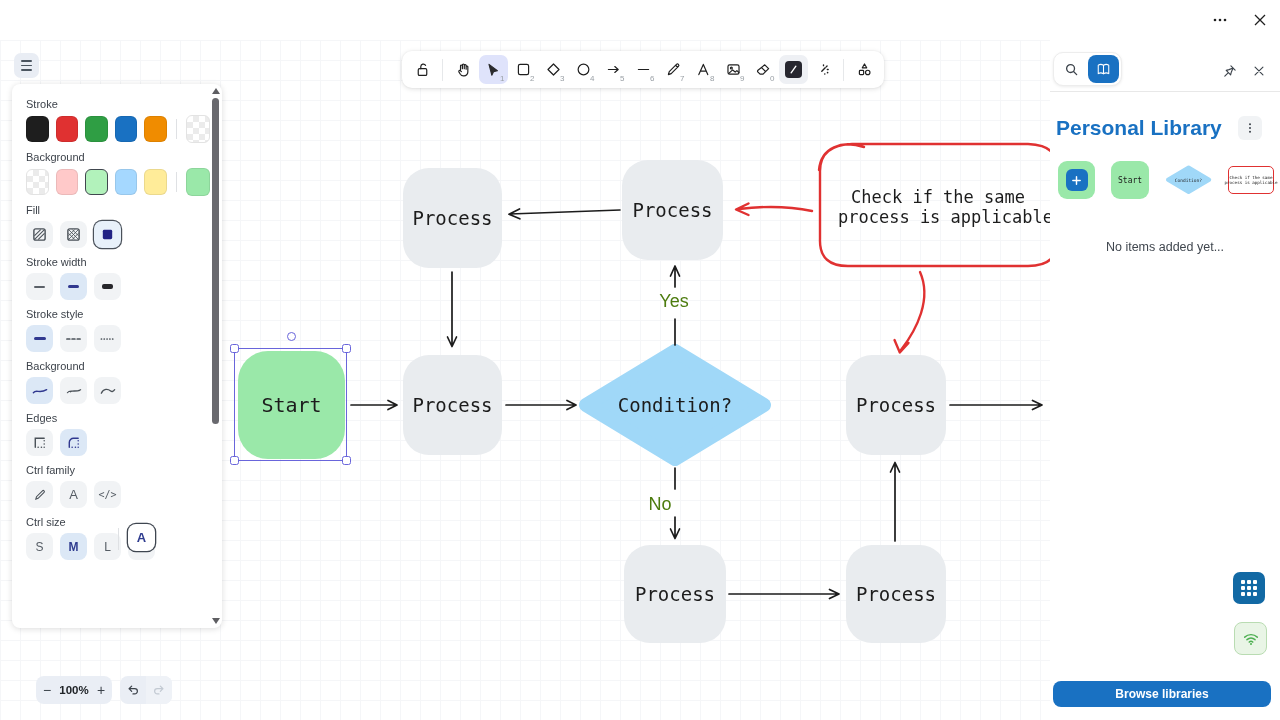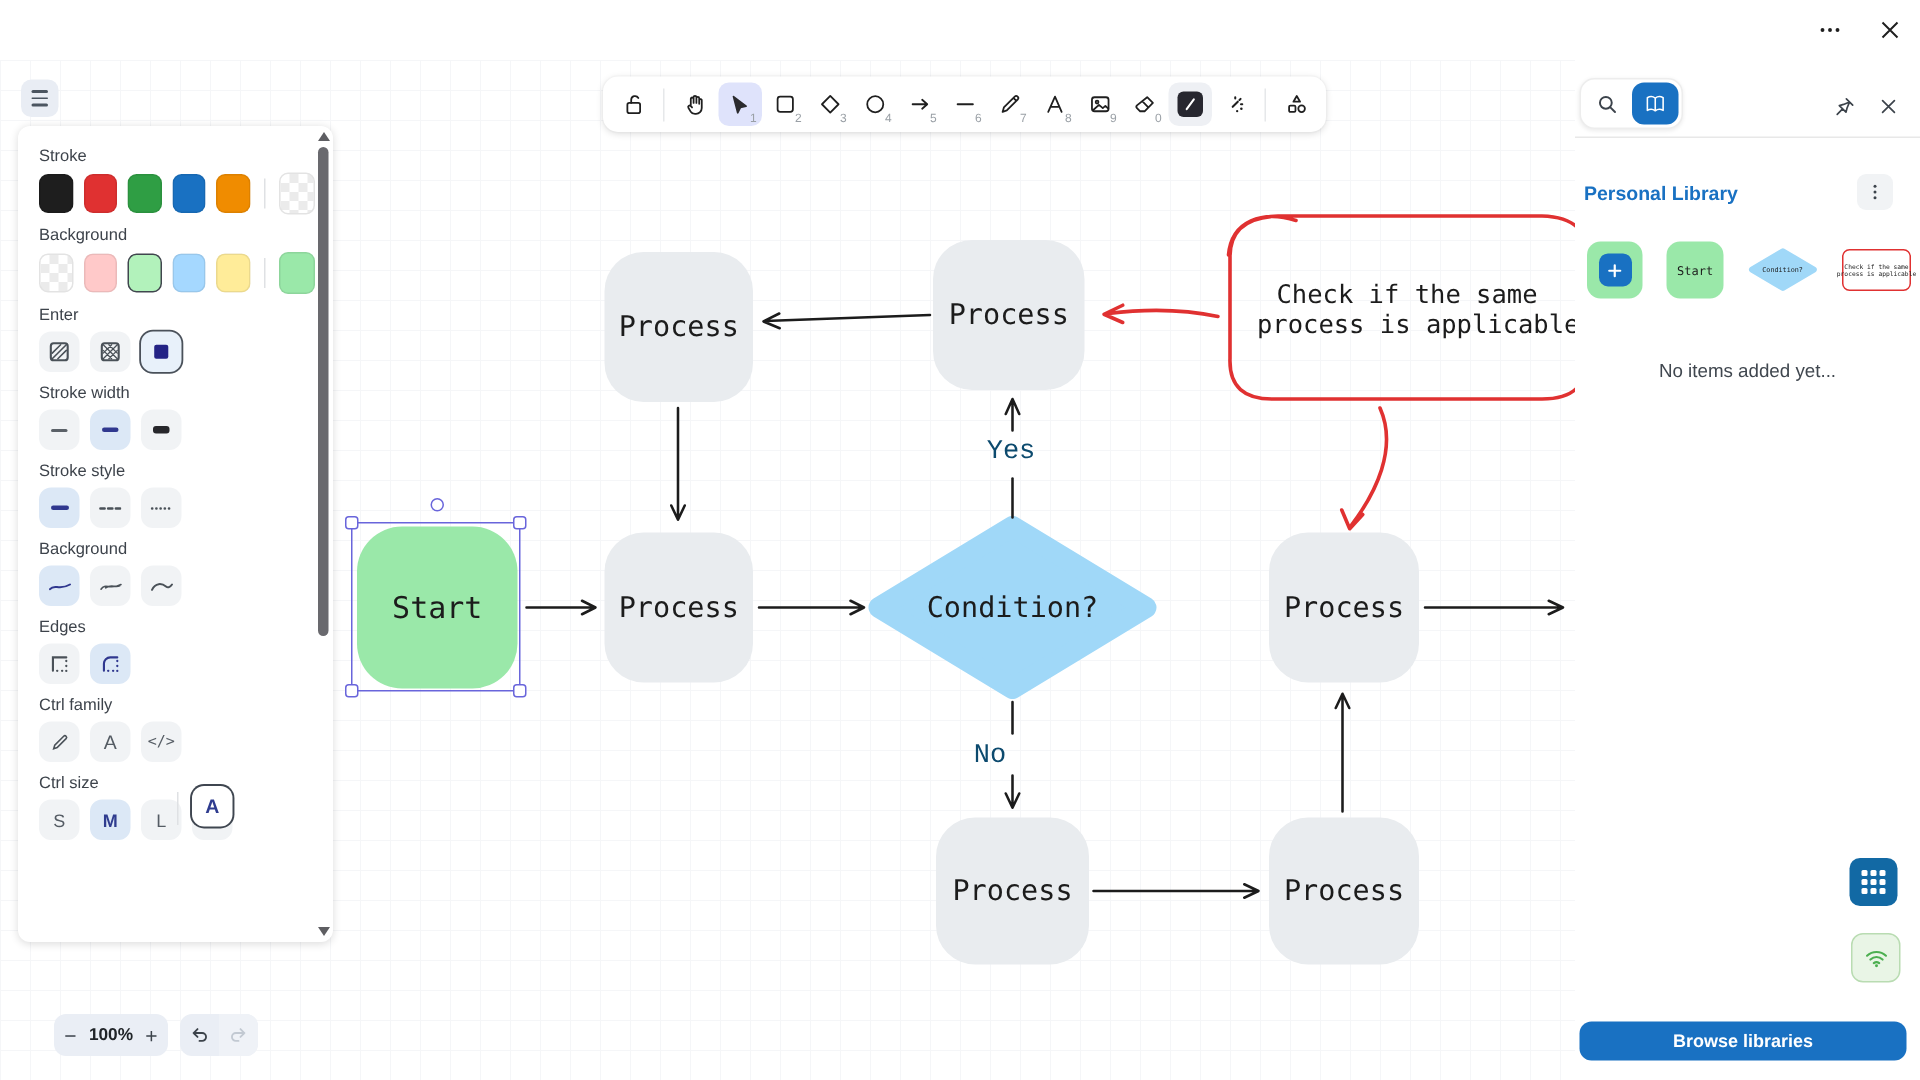--- a/index.html
+++ b/index.html
@@ -62,21 +62,21 @@
   .sb-up, .sb-down { position:absolute; left:1px; width:0; height:0; border-left:4.5px solid transparent; border-right:4.5px solid transparent; }
   .sb-up { top:2px; border-bottom:6px solid #5e5e62; }
   .sb-down { bottom:2px; border-top:6px solid #5e5e62; }
   .sb-thumb { position:absolute; left:1px; top:12px; width:7px; height:326px; background:#69696e; border-radius:4px; }
 
   
   .node { position:absolute; display:flex; align-items:center; justify-content:center;
     font-family:"DejaVu Sans Mono", monospace; font-size:19px; color:#1c1c1c; z-index:2; }
   .proc { background:#e9ecef; border-radius:26px; }
   .start-node { background:#9ae8a9; border-radius:30px; }
-  .flow-label { position:absolute; font-family:Liberation Mono, monospace; font-size:18px; color:#0c4a6e; z-index:3; text-align:center; }
+  .flow-label { position:absolute; font-family:Liberation Sans, sans-serif; font-size:18px; color:#4d7c0f; z-index:3; text-align:center; }
   .arrows { position:absolute; left:0; top:0; width:1280px; height:720px; z-index:3; pointer-events:none; }
   .diamond-wrap { position:absolute; left:578px; top:344px; width:194px; height:122px; z-index:2;
     display:flex; align-items:center; justify-content:center; }
   .diamond-wrap svg { position:absolute; inset:0; }
   .diamond-wrap span { position:relative; font-family:"DejaVu Sans Mono", monospace; font-size:19px; color:#1c1c1c; }
   .annotation-text { position:absolute; left:838px; top:188px; width:200px; z-index:2; text-align:center;
     font-family:"DejaVu Sans Mono", monospace; font-size:17px; line-height:19.5px; color:#1c1c1c; white-space:nowrap; }
 
   
   .sel-box { position:absolute; left:234px; top:348px; width:113px; height:113px; border:1.3px solid #6965db; z-index:4; }
@@ -97,21 +97,21 @@
   .sidebar { position:absolute; left:1050px; top:40px; width:230px; height:680px; background:#fff; z-index:25; }
   .sb-header { position:relative; height:51px; }
   .seg { position:absolute; left:3px; top:12px; width:69px; height:34px; background:#fff; border:1px solid #ededed;
     border-radius:10px; box-shadow:0 1px 3px rgba(0,0,0,.08); display:flex; align-items:center; padding:2px; }
   .seg-cell { width:32px; height:28px; border-radius:8px; display:flex; align-items:center; justify-content:center; cursor:pointer; }
   .seg-cell.active { background:#1971c2; }
   .icon-btn { position:absolute; top:20px; width:22px; height:22px; display:flex; align-items:center; justify-content:center; cursor:pointer; }
   .sb-divider { height:1px; background:#e8e8e8; }
   .sb-content { position:relative; padding:0 6px; }
   .lib-head-row { display:flex; align-items:center; justify-content:space-between; margin-top:24px; }
-  .lib-heading { font-size:13px; font-weight:bold; color:#1971c2; }
+  .lib-heading { font-size:21px; font-weight:bold; color:#1971c2; }
   .kebab { width:24px; height:24px; border-radius:6px; background:#f1f3f5; display:flex; align-items:center; justify-content:center; cursor:pointer; margin-right:12px; }
   .lib-items { display:flex; align-items:center; gap:16px; margin:20px 0 0 2px; height:40px; }
   .lib-sq { width:38px; height:38px; border-radius:9px; background:#9ae8a9; display:flex; align-items:center; justify-content:center; cursor:pointer; }
   .lib-add { width:22px; height:22px; border-radius:6px; background:#1971c2; display:flex; align-items:center; justify-content:center; }
   .lib-sq .mini { font-family:"DejaVu Sans Mono", monospace; font-size:8px; color:#1c1c1c; }
   .lib-diamond { position:relative; width:48px; height:30px; display:flex; align-items:center; justify-content:center; cursor:pointer; }
   .lib-diamond svg { position:absolute; inset:0; }
   .lib-diamond span { position:relative; font-family:"DejaVu Sans Mono", monospace; font-size:4.5px; color:#1c1c1c; }
   .lib-note { width:46px; height:28px; background:#fff; border:1.2px solid #e03131; border-radius:5px;
     display:flex; flex-direction:column; align-items:center; justify-content:center; cursor:pointer; }
@@ -273,21 +273,21 @@
     <div class="row">
       <div class="swatch checker"></div>
       <div class="swatch" style="background:#ffc9c9"></div>
       <div class="swatch sel" style="background:#b2f2bb"></div>
       <div class="swatch" style="background:#a5d8ff"></div>
       <div class="swatch" style="background:#ffec99"></div>
       <div class="v-sep"></div>
       <div class="swatch" style="background:#9ae8a9;width:28px;height:28px;"></div>
     </div>
 
-    <div class="sec-label">Enter</div>
+    <div class="sec-label">Fill</div>
     <div class="row">
       <div class="pbtn">
         <svg width="15" height="15" viewBox="0 0 16 16">
           <rect x="2" y="2" width="12" height="12" rx="2"></rect>
             <path d="M3 9 L9 3 M3 13 L13 3 M7 13 L13 7" stroke-width="1.1"></path>
         </svg>
       </div>
       <div class="pbtn">
         <svg width="15" height="15" viewBox="0 0 16 16">
           <rect x="2" y="2" width="12" height="12" rx="2"></rect>

